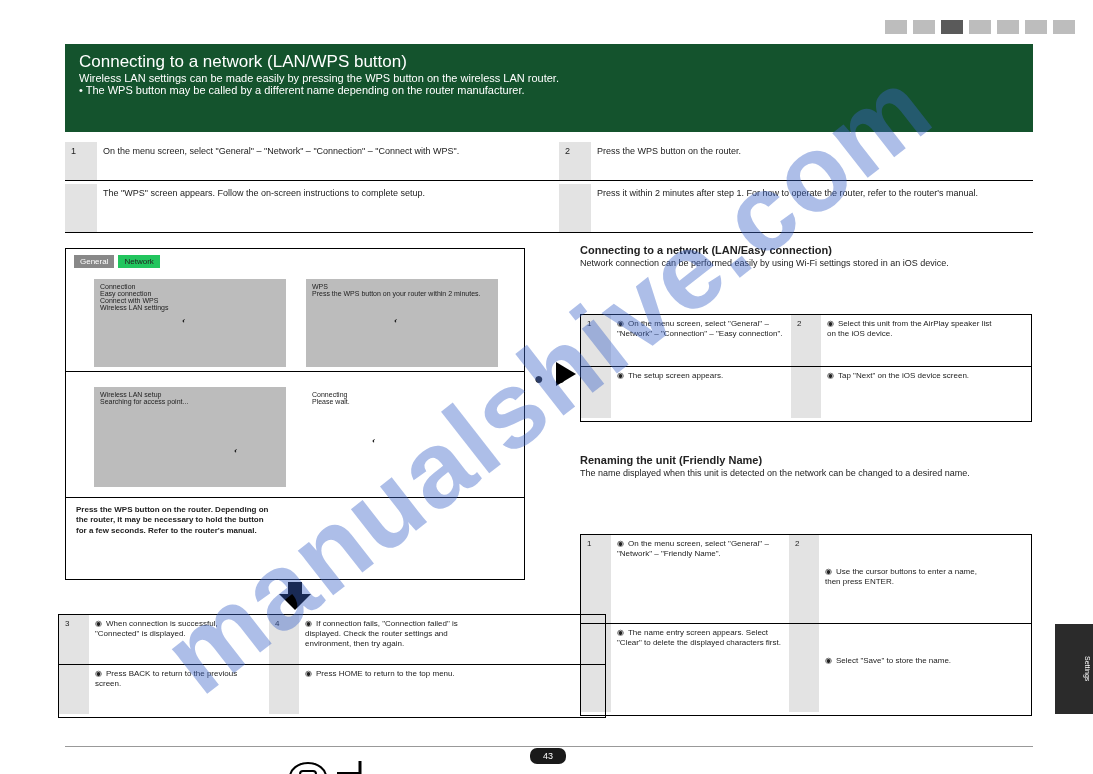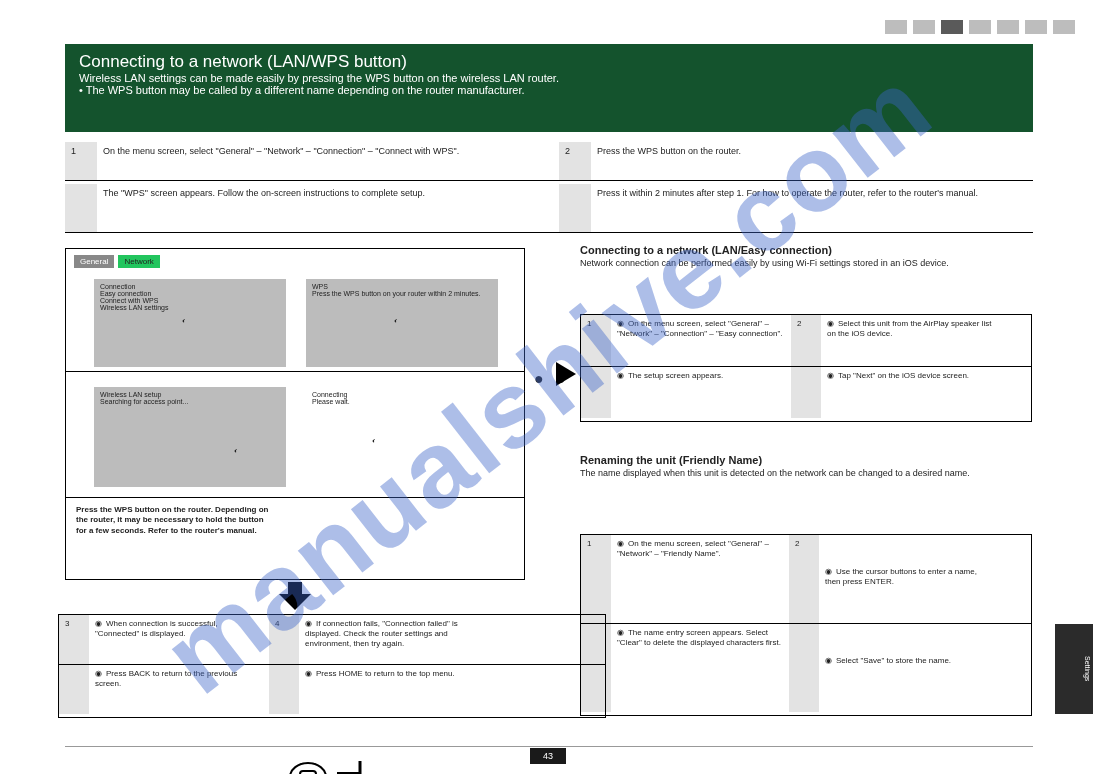--- a/index.html
+++ b/index.html
@@ -191,20 +191,21 @@
   }
   .footpage {
     position: absolute;
     left: 530px; top: 748px;
     width: 36px; height: 16px;
     background: #1a1a1a;
     color: #fff;
     font-size: 9px;
     text-align: center;
     line-height: 16px;
+    border-radius: 7px;
   }
   
   .edgeTab {
     position: absolute;
     right: 0; top: 624px;
     width: 38px; height: 90px;
     background: #2b2b2b;
     color: #fff;
     font-size: 7px;
     writing-mode: vertical-rl;

